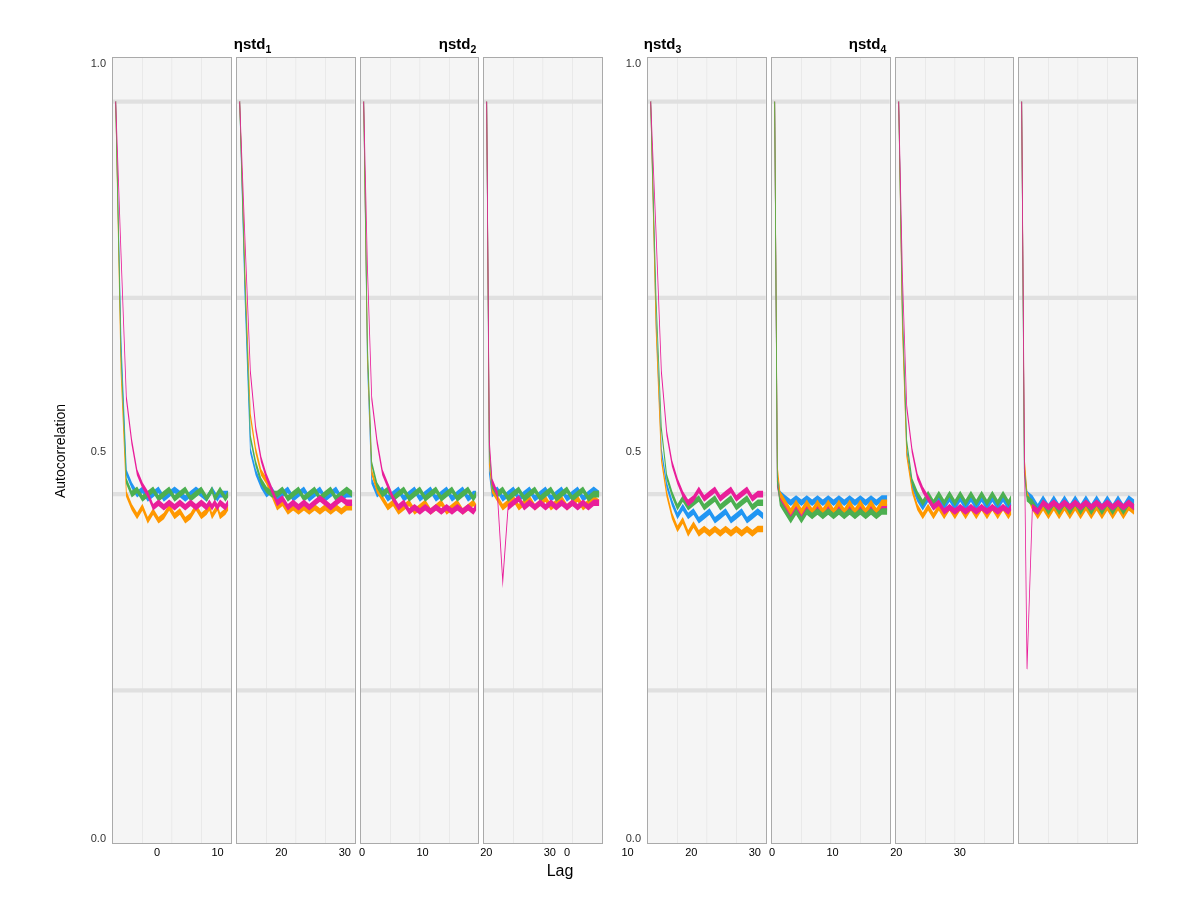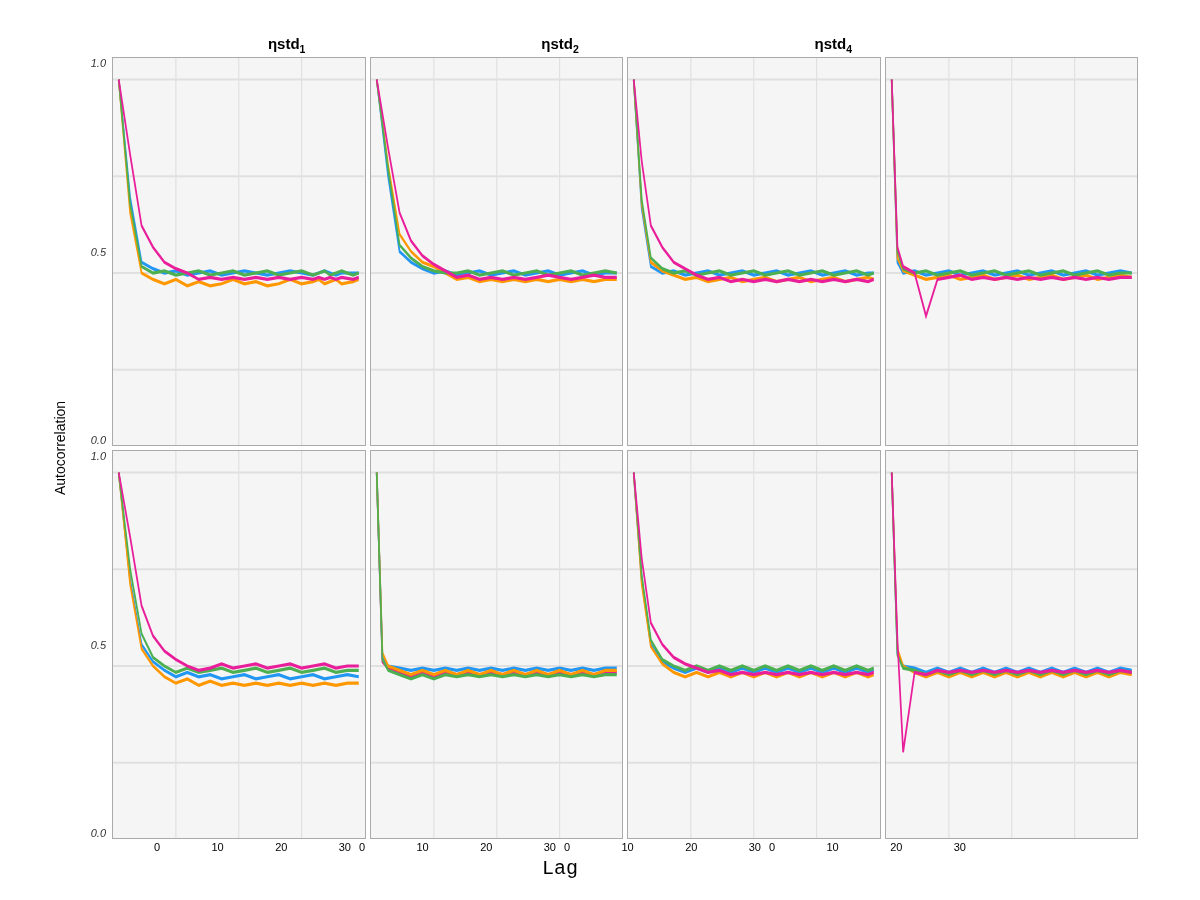--- a/index.html
+++ b/index.html
@@ -46,24 +46,23 @@
       justify-content: center;
     }
     .y-axis-label span {
       transform: rotate(-90deg);
       white-space: nowrap;
       font-size: 14px;
       font-weight: normal;
     }
     .rows-area {
       display: flex;
-      flex-direction: column;
+      flex-direction: row;
       flex: 1;
       margin-right: 10px;
-      font-style: italic;
     }
     .row {
       display: flex;
       flex: 1;
       position: relative;
     }
     .grid-row {
       display: flex;
       flex: 1;
     }
@@ -150,20 +149,23 @@
 
 <div class="chart-container">
 
   <div class="col-headers">
     <div style="width:40px"></div>
     <div class="col-header">
       <strong>ηstd<sub>1</sub></strong>
     </div>
     <div class="col-header">
       <strong>ηstd<sub>2</sub></strong>
+    </div>
+    <div class="col-header">
+      <strong>ηstd<sub>3</sub></strong>
     </div>
     <div class="col-header">
       <strong>ηstd<sub>4</sub></strong>
     </div>
   </div>
 
   <div class="main-area">
 
     <div class="y-axis-label">
       <span>Autocorrelation</span>
@@ -390,16 +392,16 @@
         <div class="x-tick-row">
           <div class="x-ticks">
             <span class="x-tick">0</span>
             <span class="x-tick">10</span>
             <span class="x-tick">20</span>
             <span class="x-tick">30</span>
           </div>
         </div>
       </div>
     </div>
-    <div class="x-axis-label" style="margin-left:40px; font-size:20px; margin-top:4px;font-family:Liberation Mono, monospace;">Lag</div>
+    <div class="x-axis-label" style="margin-left:40px; font-size:16px; margin-top:4px;">Lag</div>
   </div>
 
 </div>
 
 </body></html>

